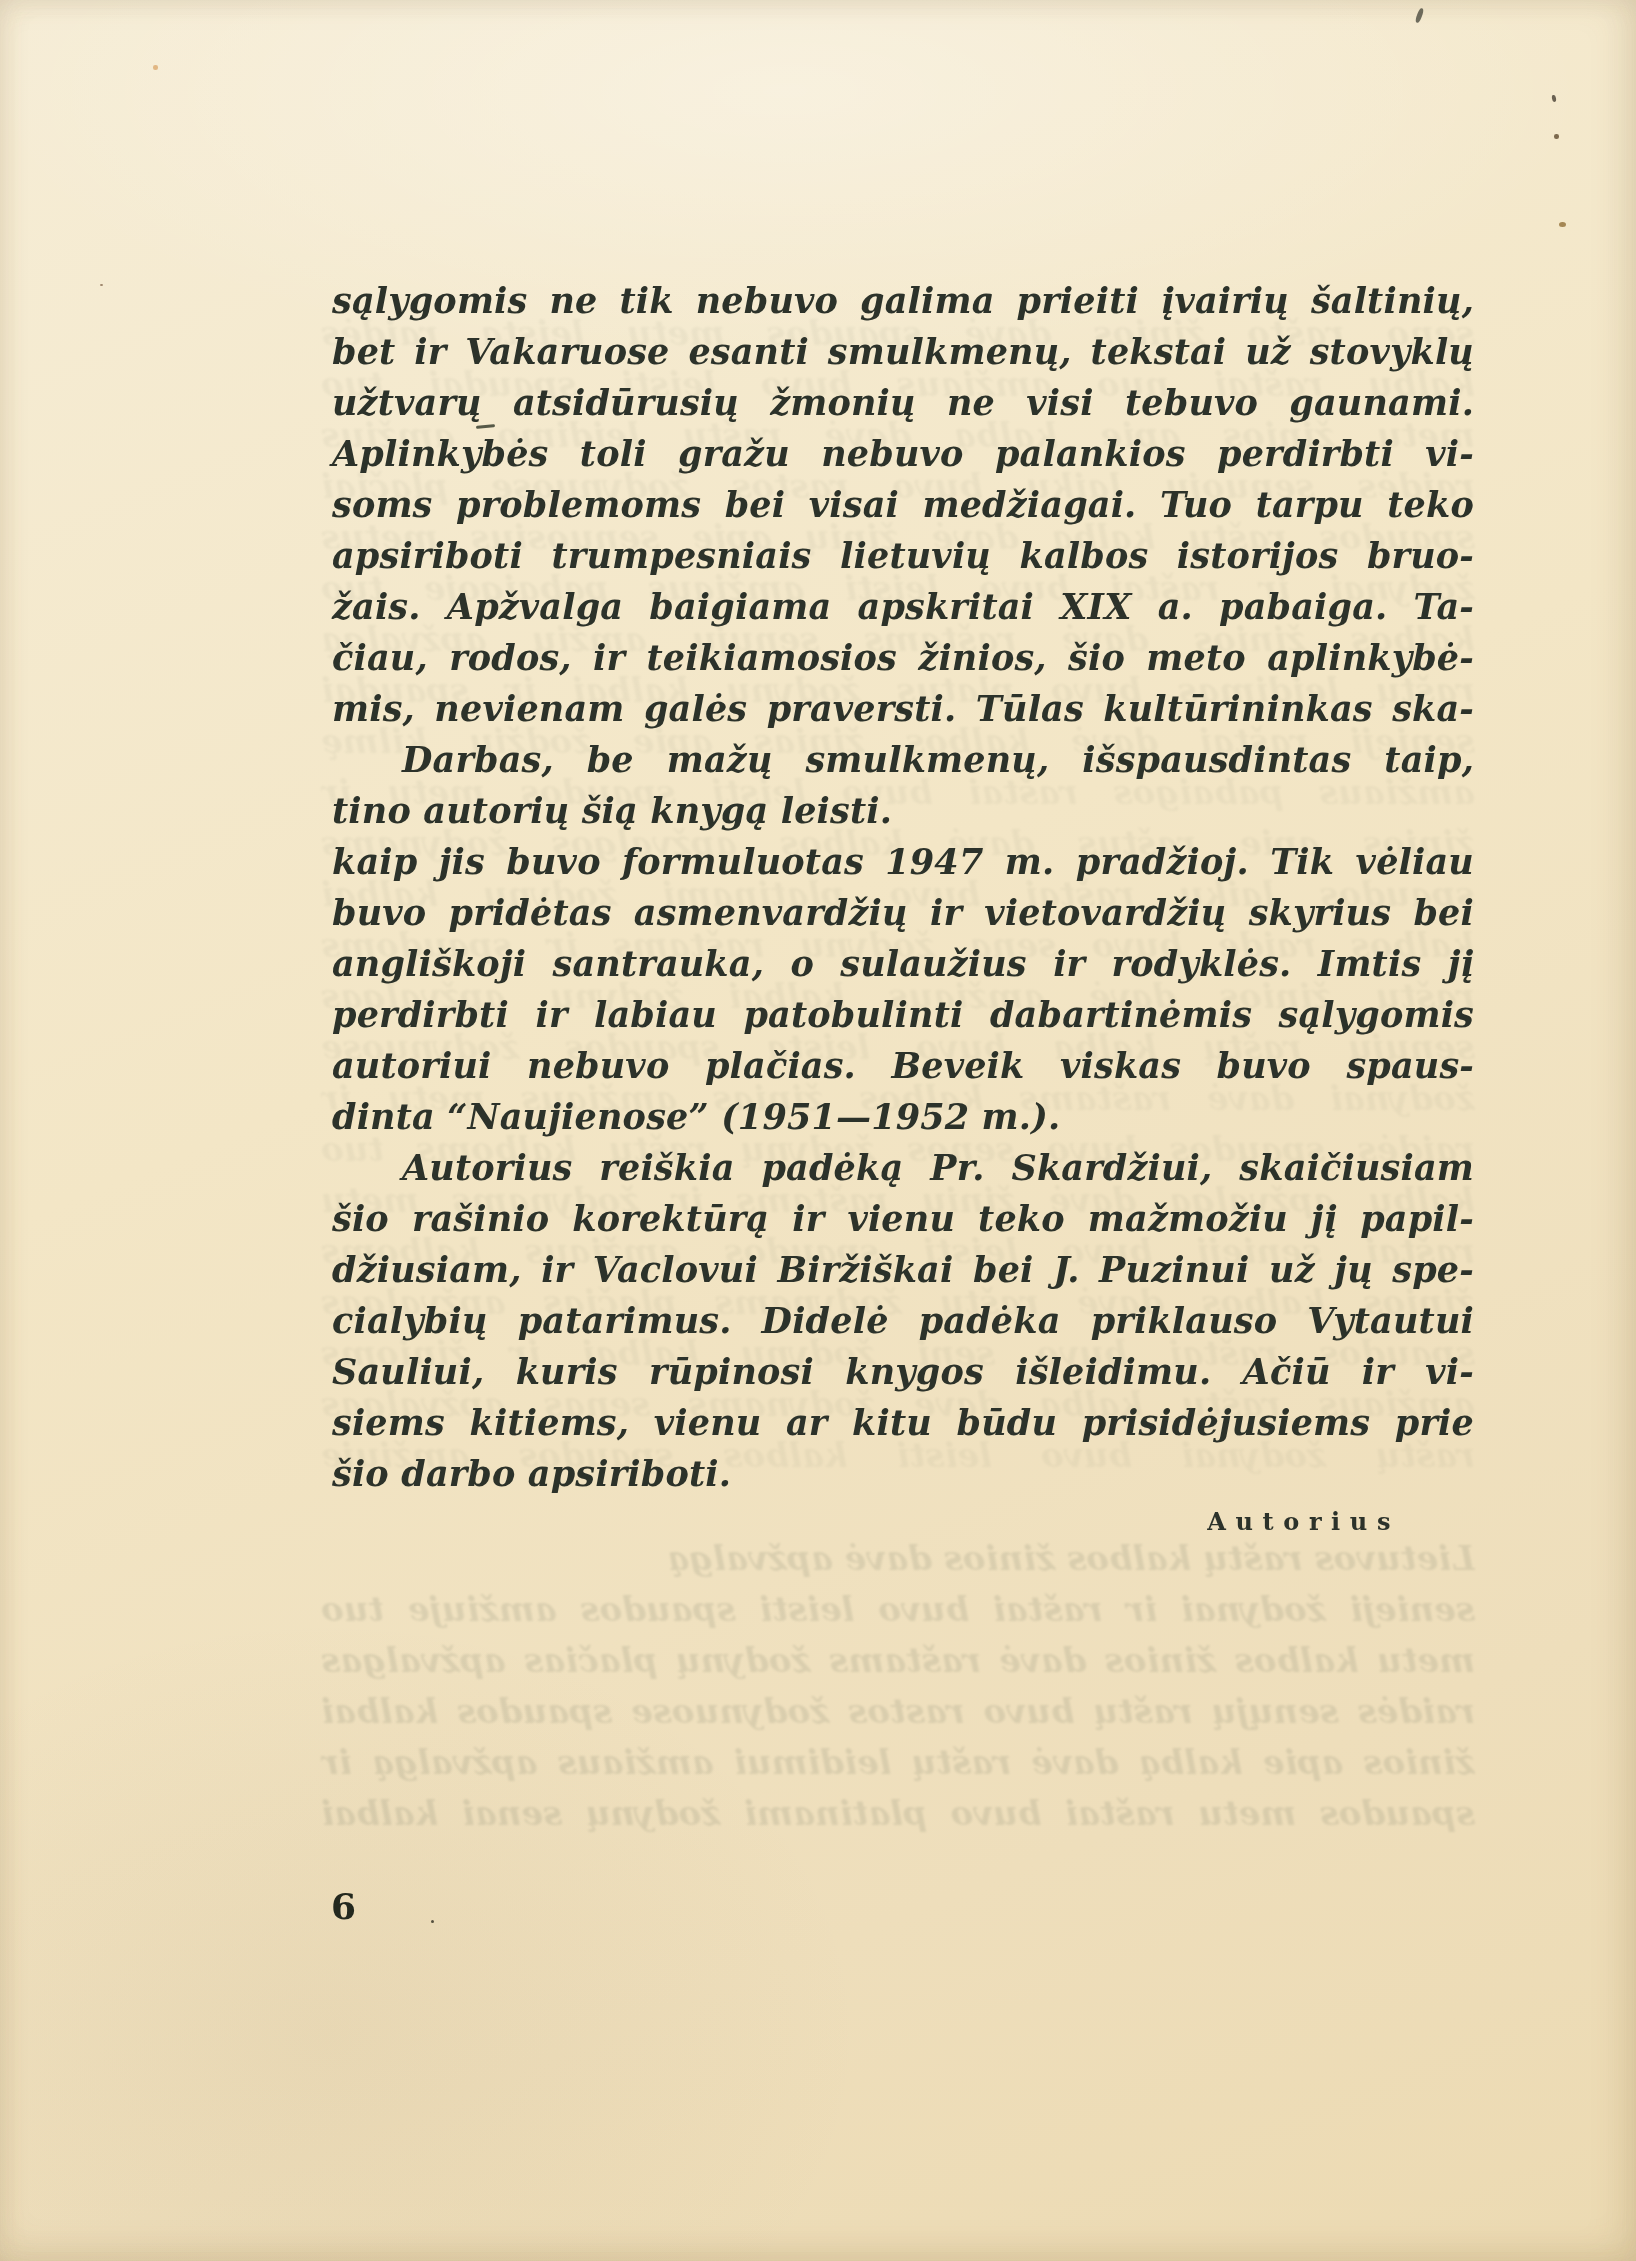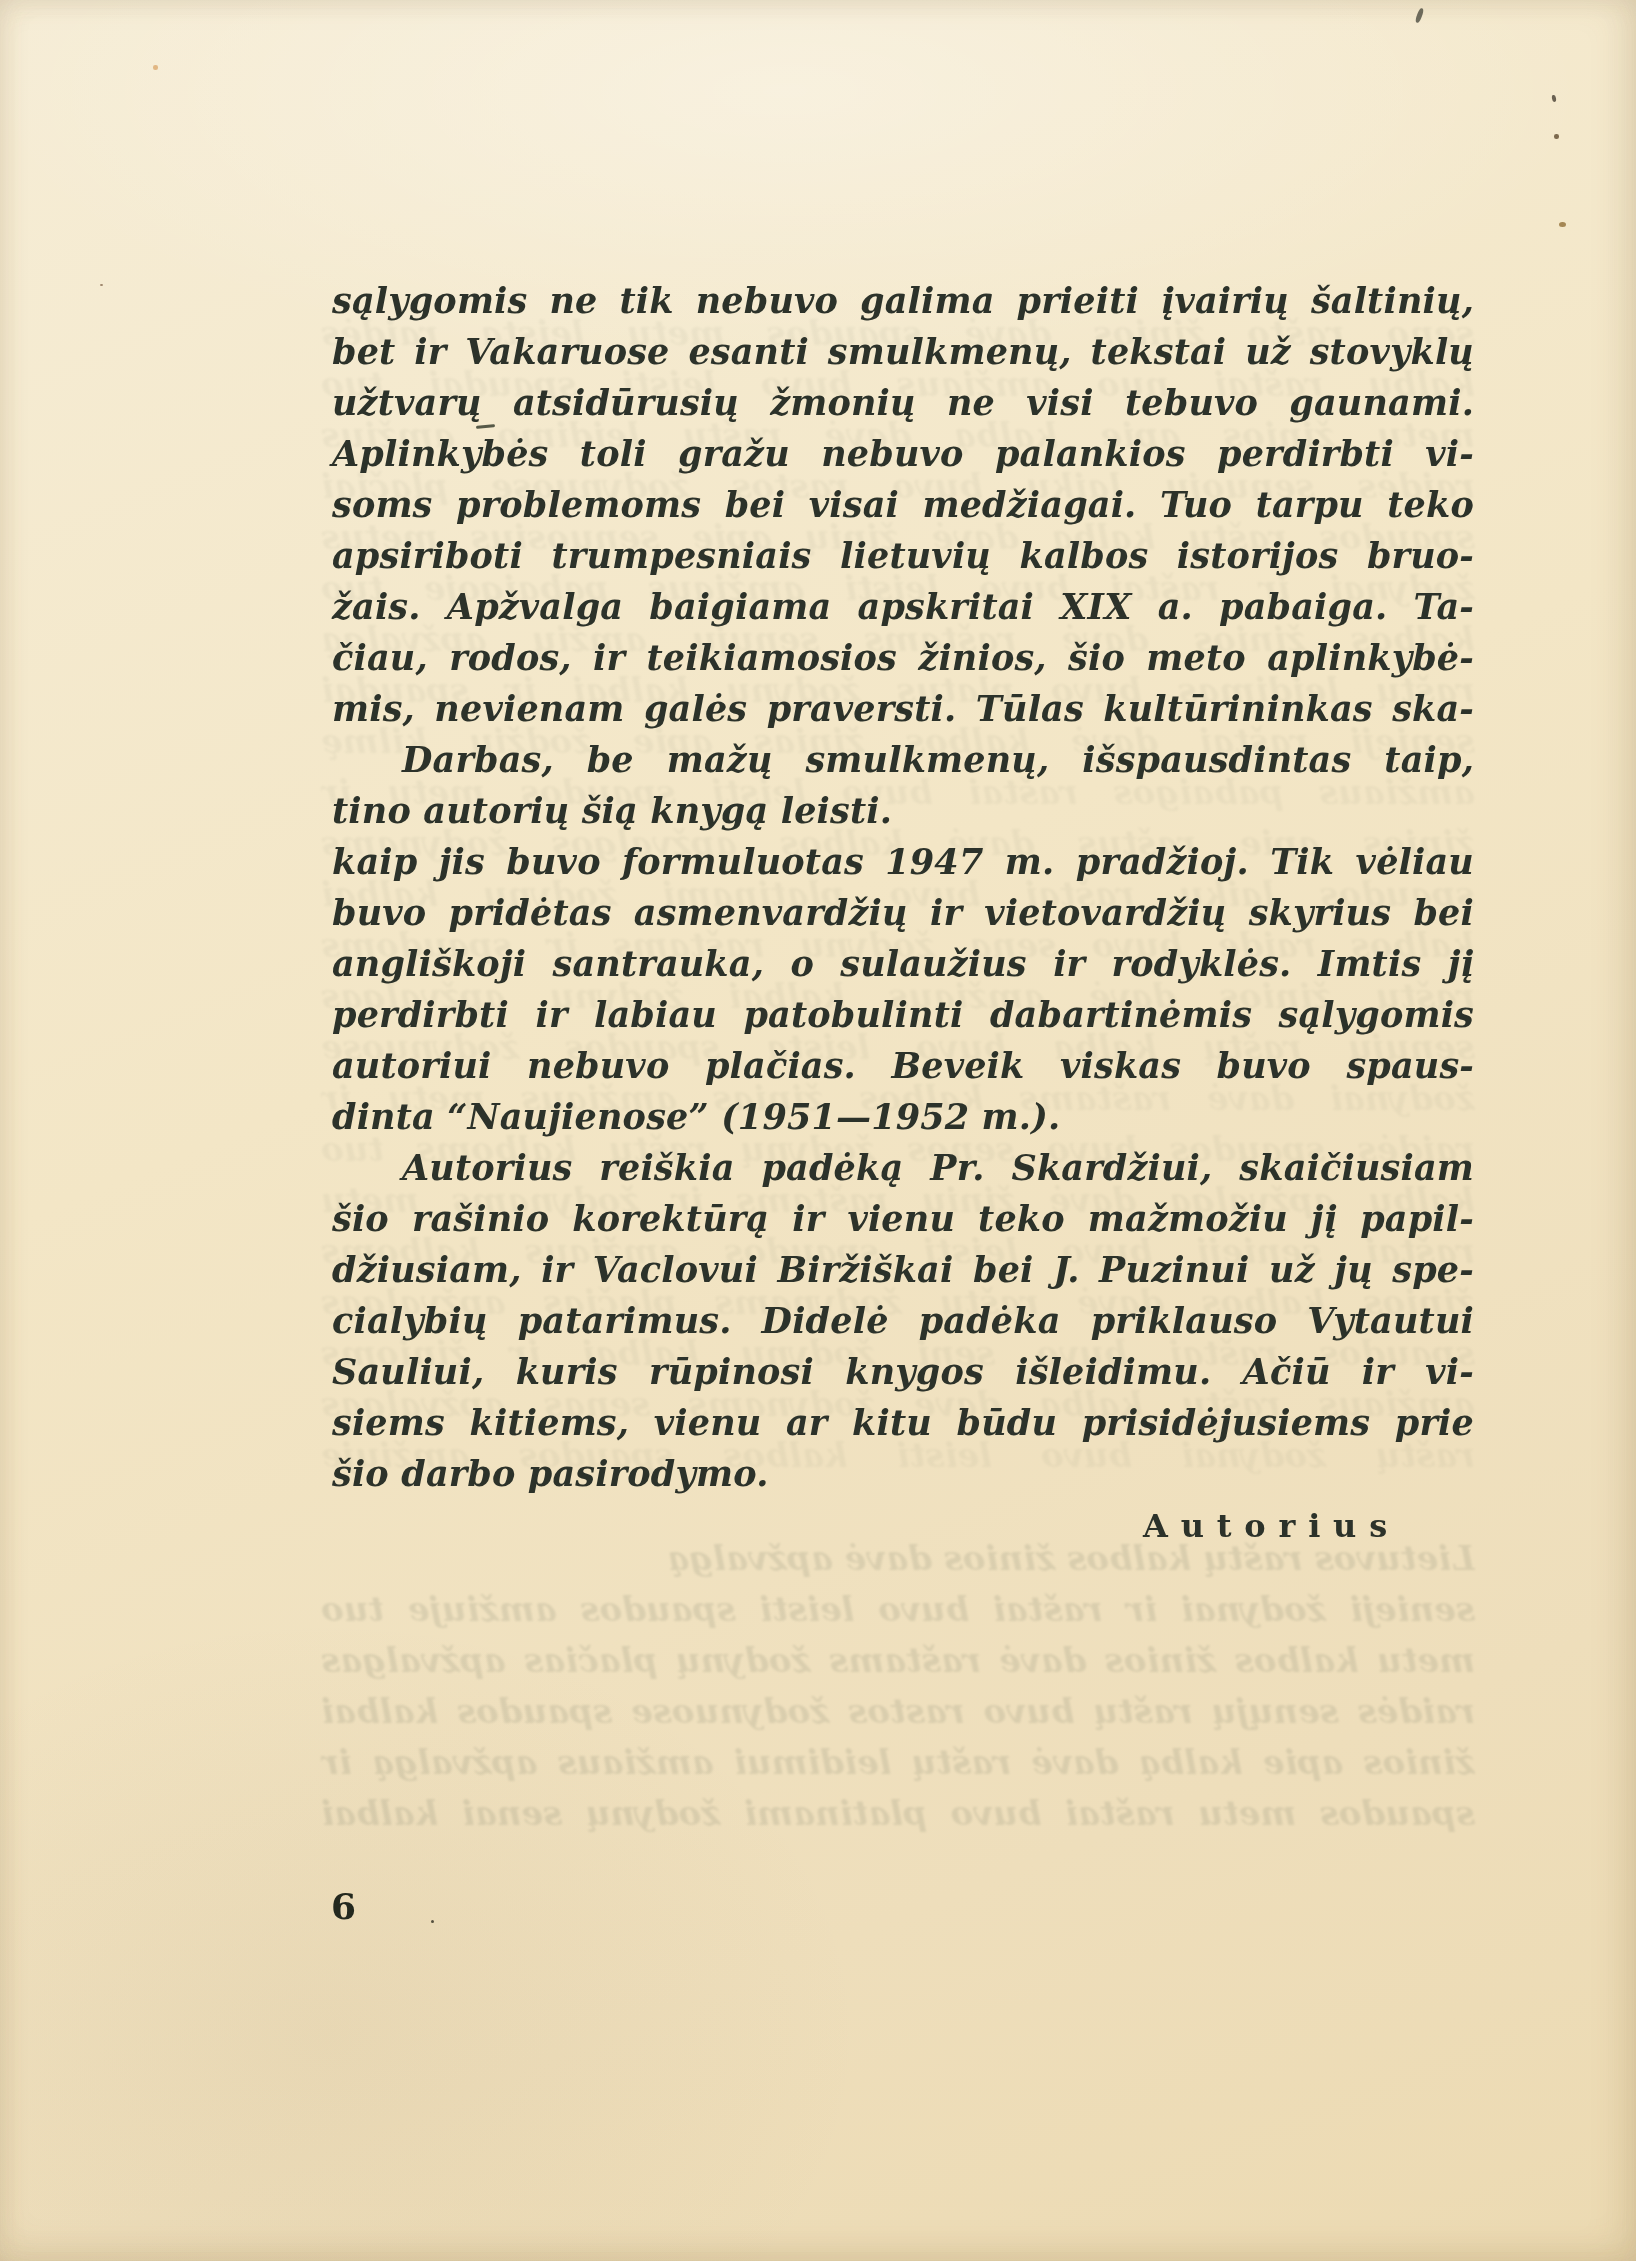--- a/index.html
+++ b/index.html
@@ -26,21 +26,21 @@
     font-size:35px;line-height:51px;
     font-style:italic;font-weight:bold;
     color:#2c322a;
     letter-spacing:0.005em;
   }
   .line{height:51px;text-align:justify;overflow:visible;}
   .line.j{text-align-last:justify;}
   .line.ind{text-indent:70px;}
   .signature{
     position:absolute;top:1507px;right:236px;
-    font-size:32px;font-weight:bold;font-style:normal;
+    font-size:24px;font-weight:bold;font-style:normal;
     letter-spacing:0.40em;color:#2c322a;
   }
   .page-number{
     position:absolute;left:331px;top:1885px;
     font-size:36px;font-weight:bold;color:#23281e;
     font-style:normal;
   }
   .ghost{
     position:absolute;left:321px;width:1154px;
     font-style:italic;font-weight:bold;
@@ -110,21 +110,21 @@
       <div class="line j">angliškoji santrauka, o sulaužius ir rodyklės. Imtis jį</div>
       <div class="line j">perdirbti ir labiau patobulinti dabartinėmis sąlygomis</div>
       <div class="line j">autoriui nebuvo plačias. Beveik viskas buvo spaus-</div>
       <div class="line">dinta “Naujienose” (1951—1952 m.).</div>
       <div class="line j ind">Autorius reiškia padėką Pr. Skardžiui, skaičiusiam</div>
       <div class="line j">šio rašinio korektūrą ir vienu teko mažmožiu jį papil-</div>
       <div class="line j">džiusiam, ir Vaclovui Biržiškai bei J. Puzinui už jų spe-</div>
       <div class="line j">cialybių patarimus. Didelė padėka priklauso Vytautui</div>
       <div class="line j">Sauliui, kuris rūpinosi knygos išleidimu. Ačiū ir vi-</div>
       <div class="line j">siems kitiems, vienu ar kitu būdu prisidėjusiems prie</div>
-      <div class="line">šio darbo pasirodymo.</div>
+      <div class="line">šio darbo apsiriboti.</div>
     </div>
 
   <div class="signature">Autorius</div>
 
   <div class="page-number">6</div>
 
   <div class="speck" style="left:1417px;top:8px;width:5px;height:15px;background:#4e4e42;border-radius:40%;transform:rotate(20deg);opacity:.8;"></div>
   <div class="speck" style="left:1552px;top:95px;width:3.5px;height:7px;background:#6a6152;border-radius:50%;transform:rotate(-10deg);"></div>
   <div class="speck" style="left:1554px;top:134px;width:4.5px;height:4.5px;background:#7d6a4e;border-radius:50%;"></div>
   <div class="speck" style="left:1559px;top:222px;width:6.5px;height:5px;background:#96753f;border-radius:60%;opacity:.85;"></div>

